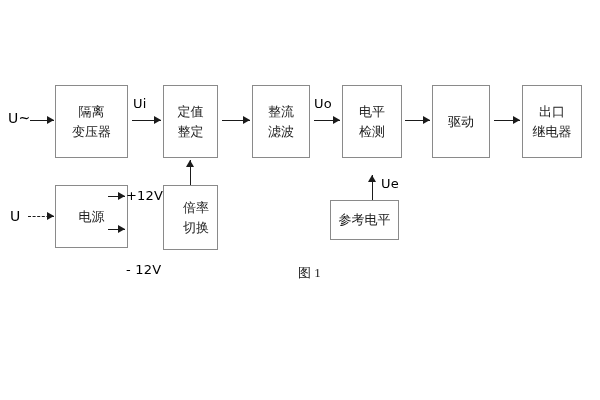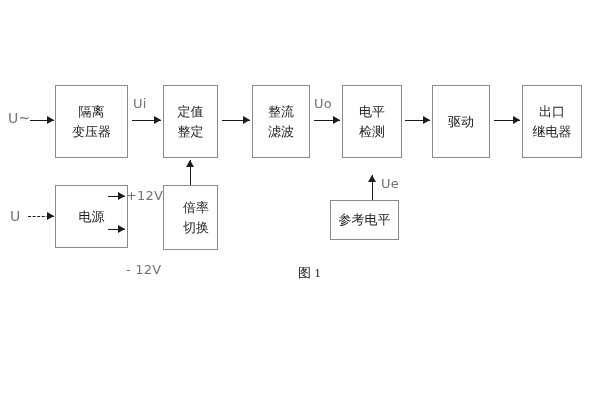--- a/index.html
+++ b/index.html
@@ -21,21 +21,21 @@
     align-items:center;
     justify-content:center;
     color:#1b1b1b;
     font-size:13px;
     line-height:1.05;
   }
   .block .ln{display:block;padding:3px 0;white-space:nowrap;}
 
   .sig{
     position:absolute;
-    color:#737373;
+    color:#000000;
     font-size:13px;
     white-space:nowrap;
     letter-spacing:.2px;
   }
   .sig.big{font-size:14px;}
 
   
   .harrow{position:absolute;height:9px;}
   .harrow .shaft{
     position:absolute;left:0;top:4px;height:1.4px;background:#1b1b1b;

